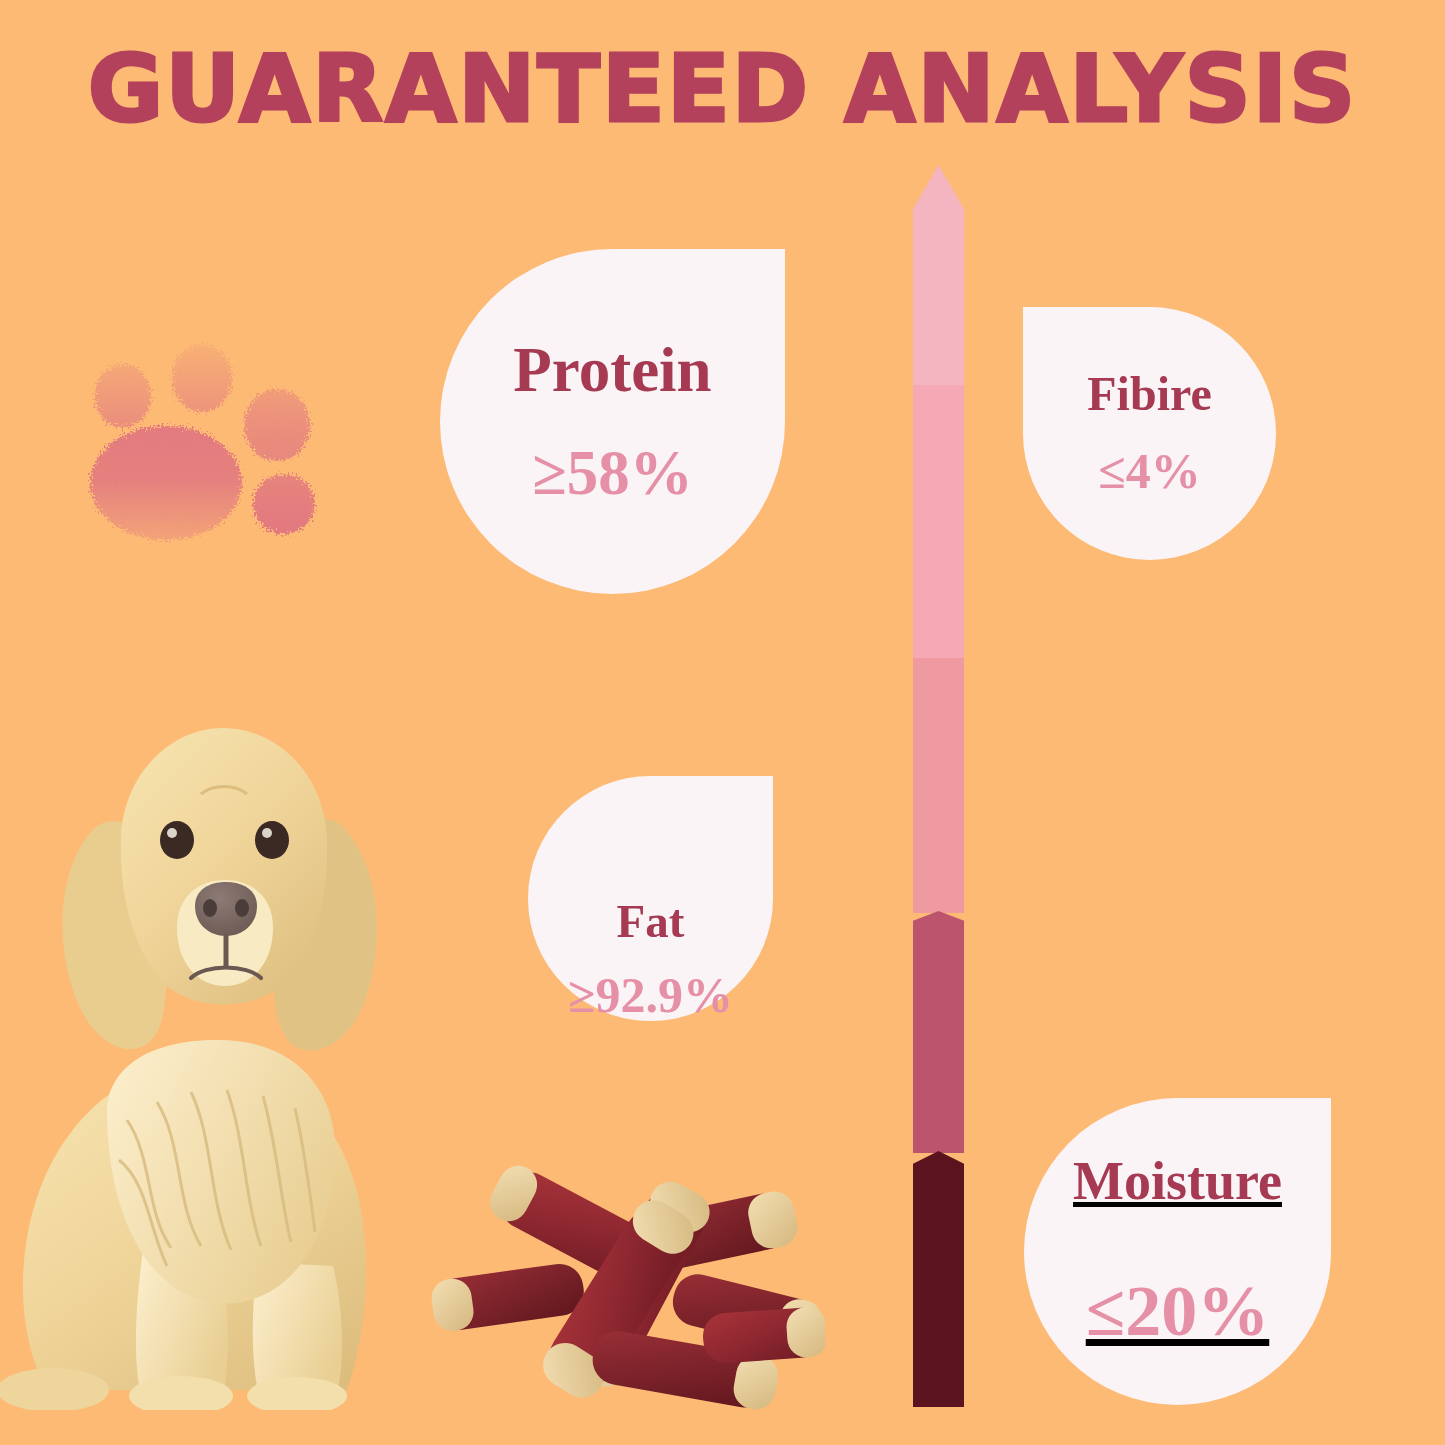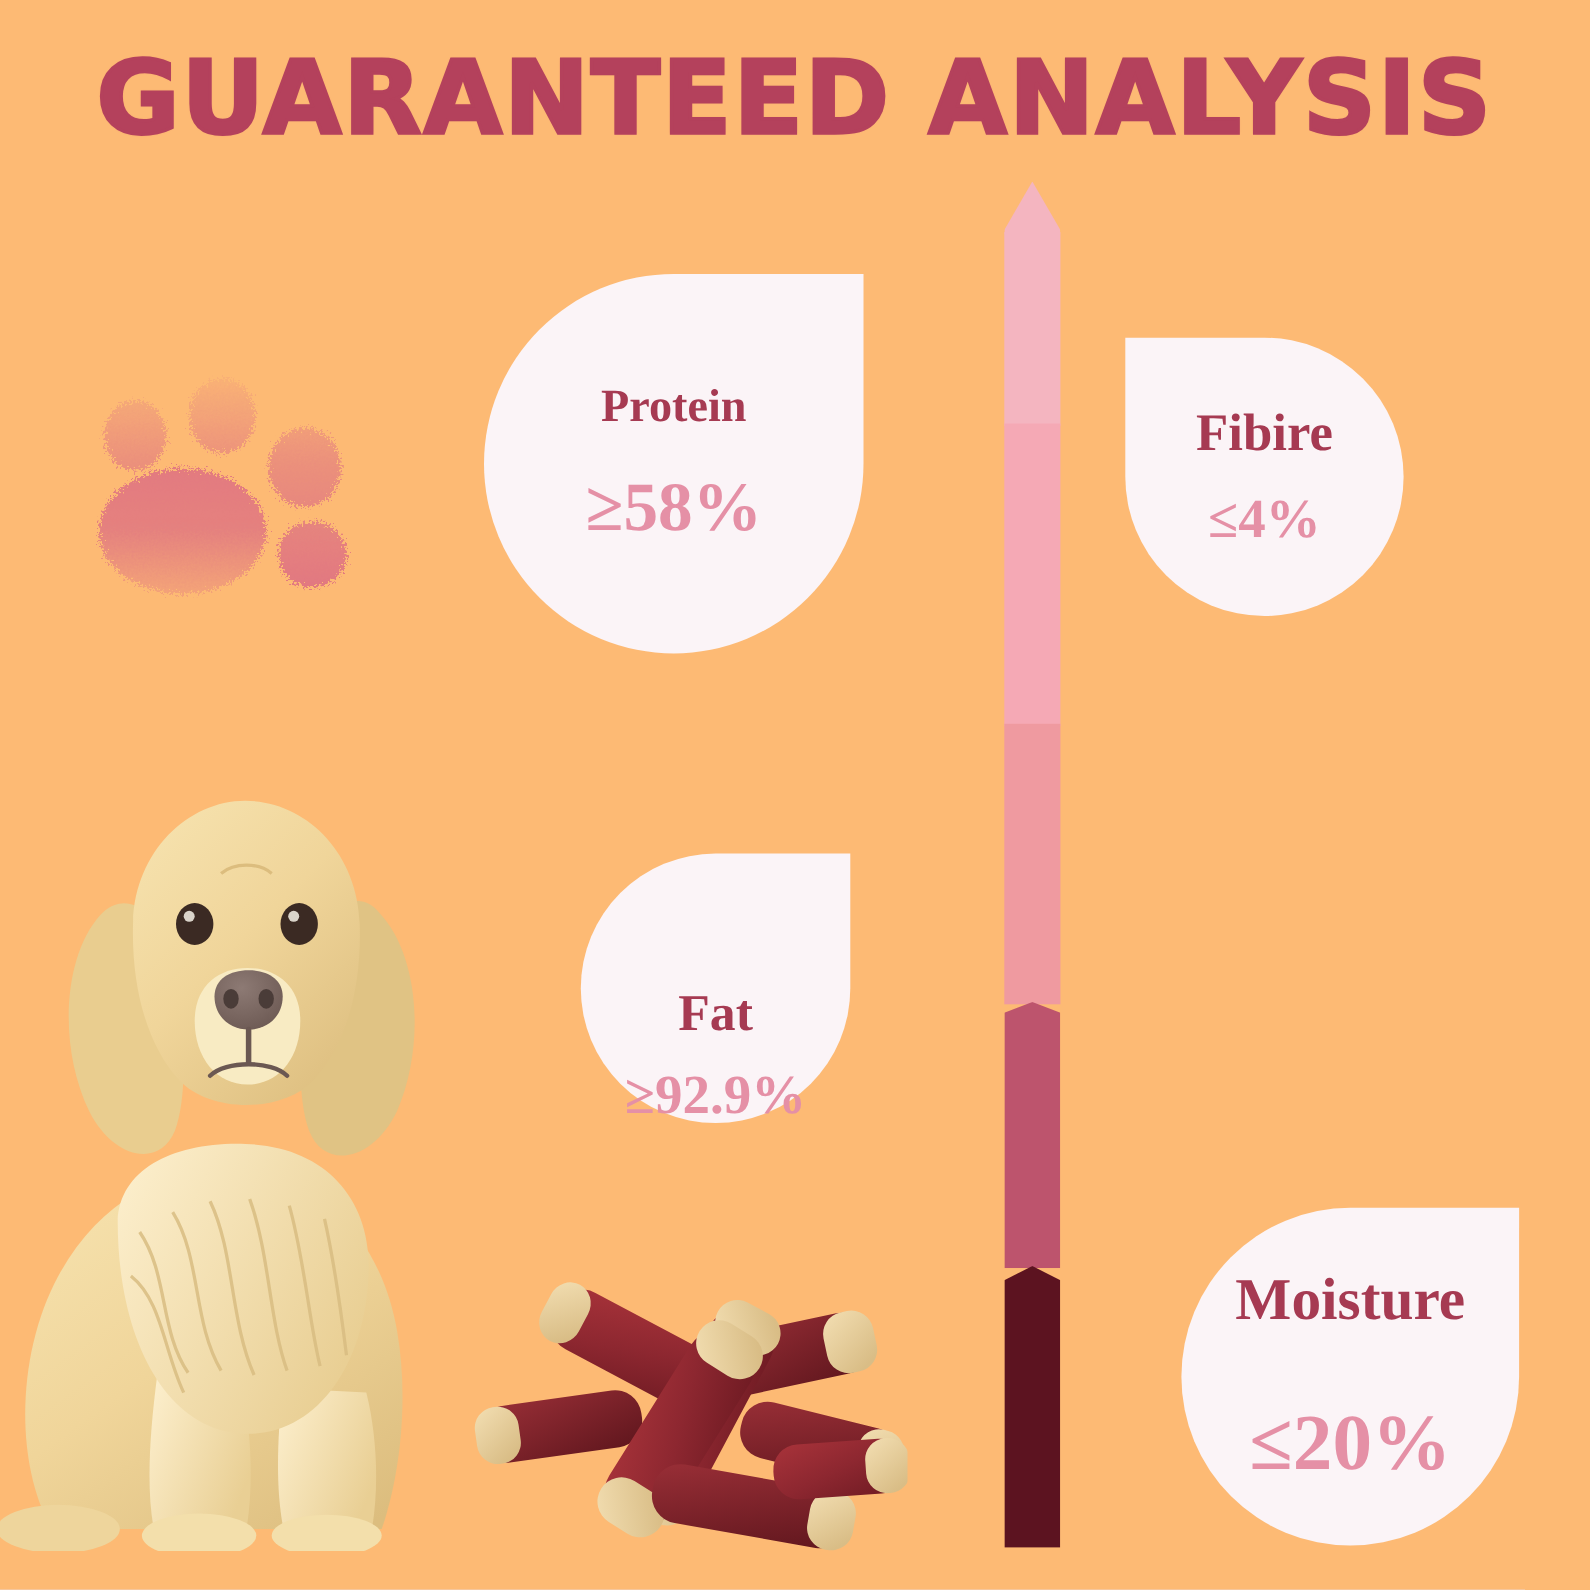--- a/index.html
+++ b/index.html
@@ -63,36 +63,36 @@
     line-height:1.05;
   }
   .card .val{
     font-family:"Liberation Serif", serif;
     font-weight:bold;
     color:#e590a6;
     line-height:1.05;
   }
 
   #card-protein{left:440px;top:249px;width:345px;height:345px;}
-  #card-protein .lbl{font-size:42px;margin-bottom:36px;}
+  #card-protein .lbl{font-size:63px;margin-bottom:36px;}
   #card-protein .val{font-size:63px;}
 
   #card-fibire{left:1023px;top:307px;width:253px;height:253px;}
   #card-fibire .lbl{font-size:48px;margin-bottom:26px;}
   #card-fibire .val{font-size:50px;}
 
   #card-fat{left:528px;top:776px;width:245px;height:245px;justify-content:flex-end;}
   #card-fat .lbl{font-size:47px;margin-bottom:22px;}
   #card-fat .val{font-size:50px;}
 
   #card-ash{left:1046px;top:757px;width:243px;height:243px;}
   #card-ash .lbl{font-size:48px;margin-bottom:26px;}
   #card-ash .val{font-size:50px;}
 
-  #card-moisture{left:1074px;top:1098px;width:307px;height:307px;}
+  #card-moisture{left:1024px;top:1098px;width:307px;height:307px;text-decoration:underline;}
   #card-moisture .lbl{font-size:54px;margin-bottom:28px;}
   #card-moisture .val{font-size:72px;margin-top:36px;}
 
   
   .paw{position:absolute;left:78px;top:323px;width:268px;height:256px;}
 
   
   .dog{position:absolute;left:-5px;top:690px;width:470px;height:720px;}
 
   

